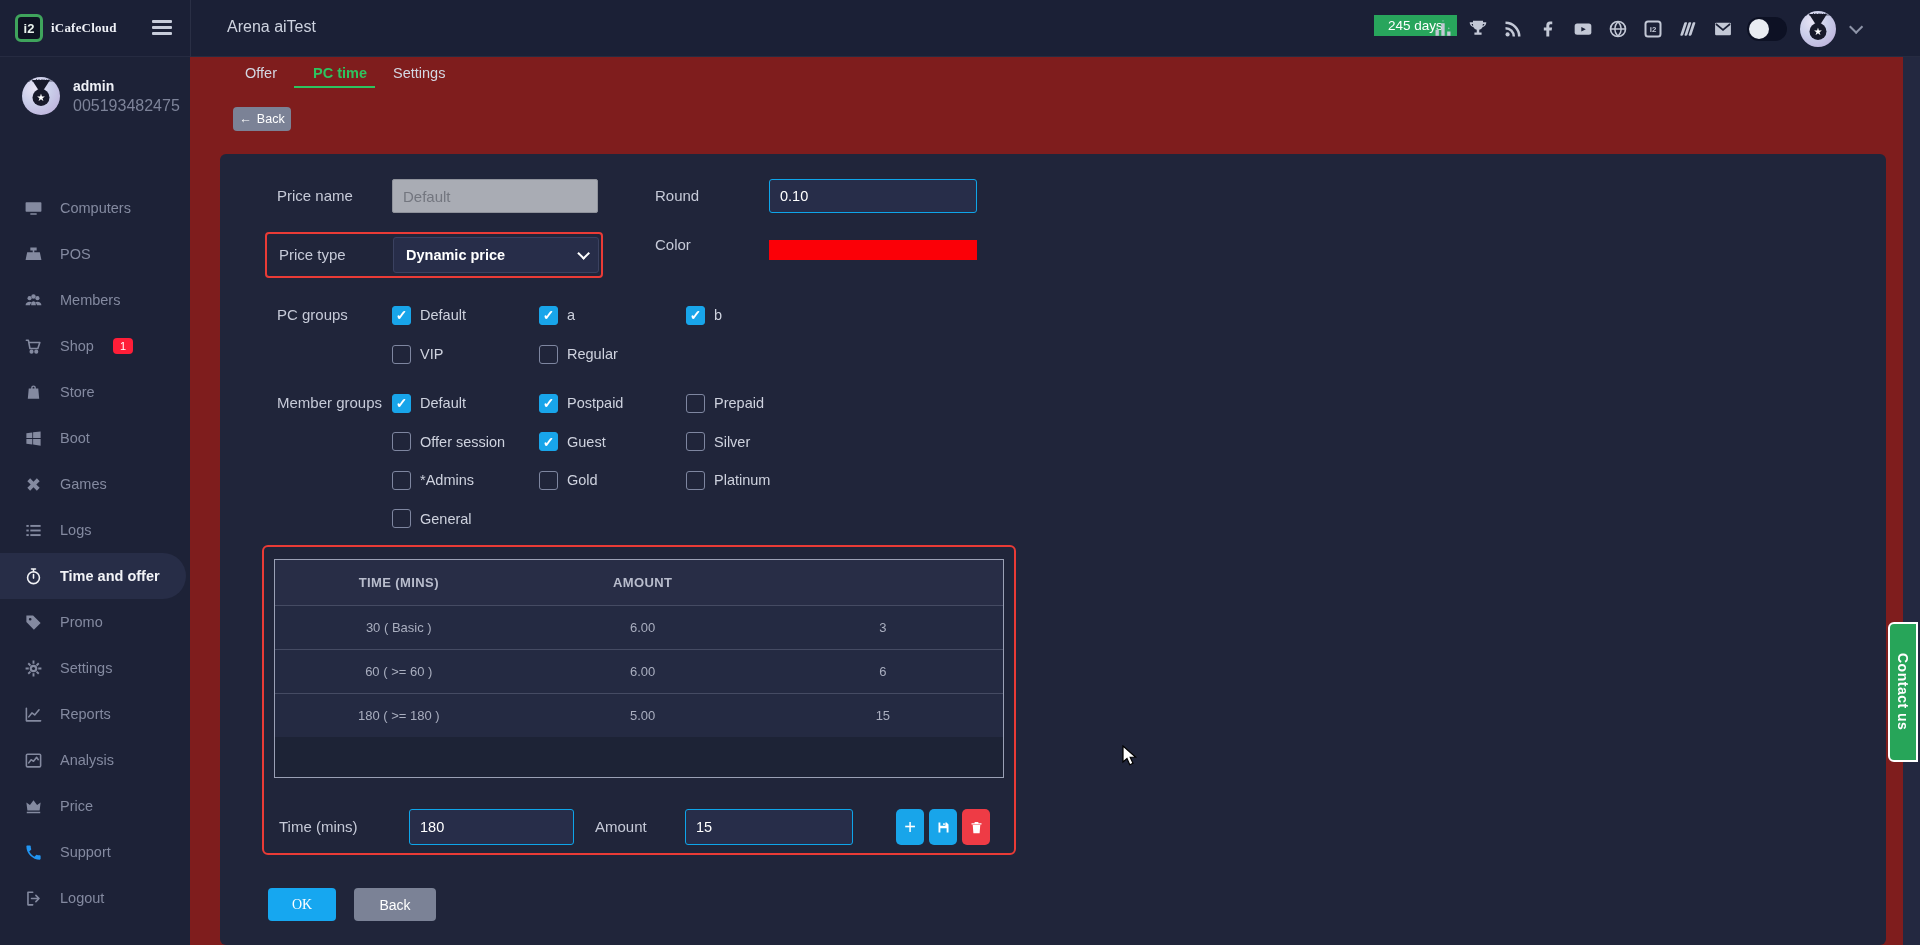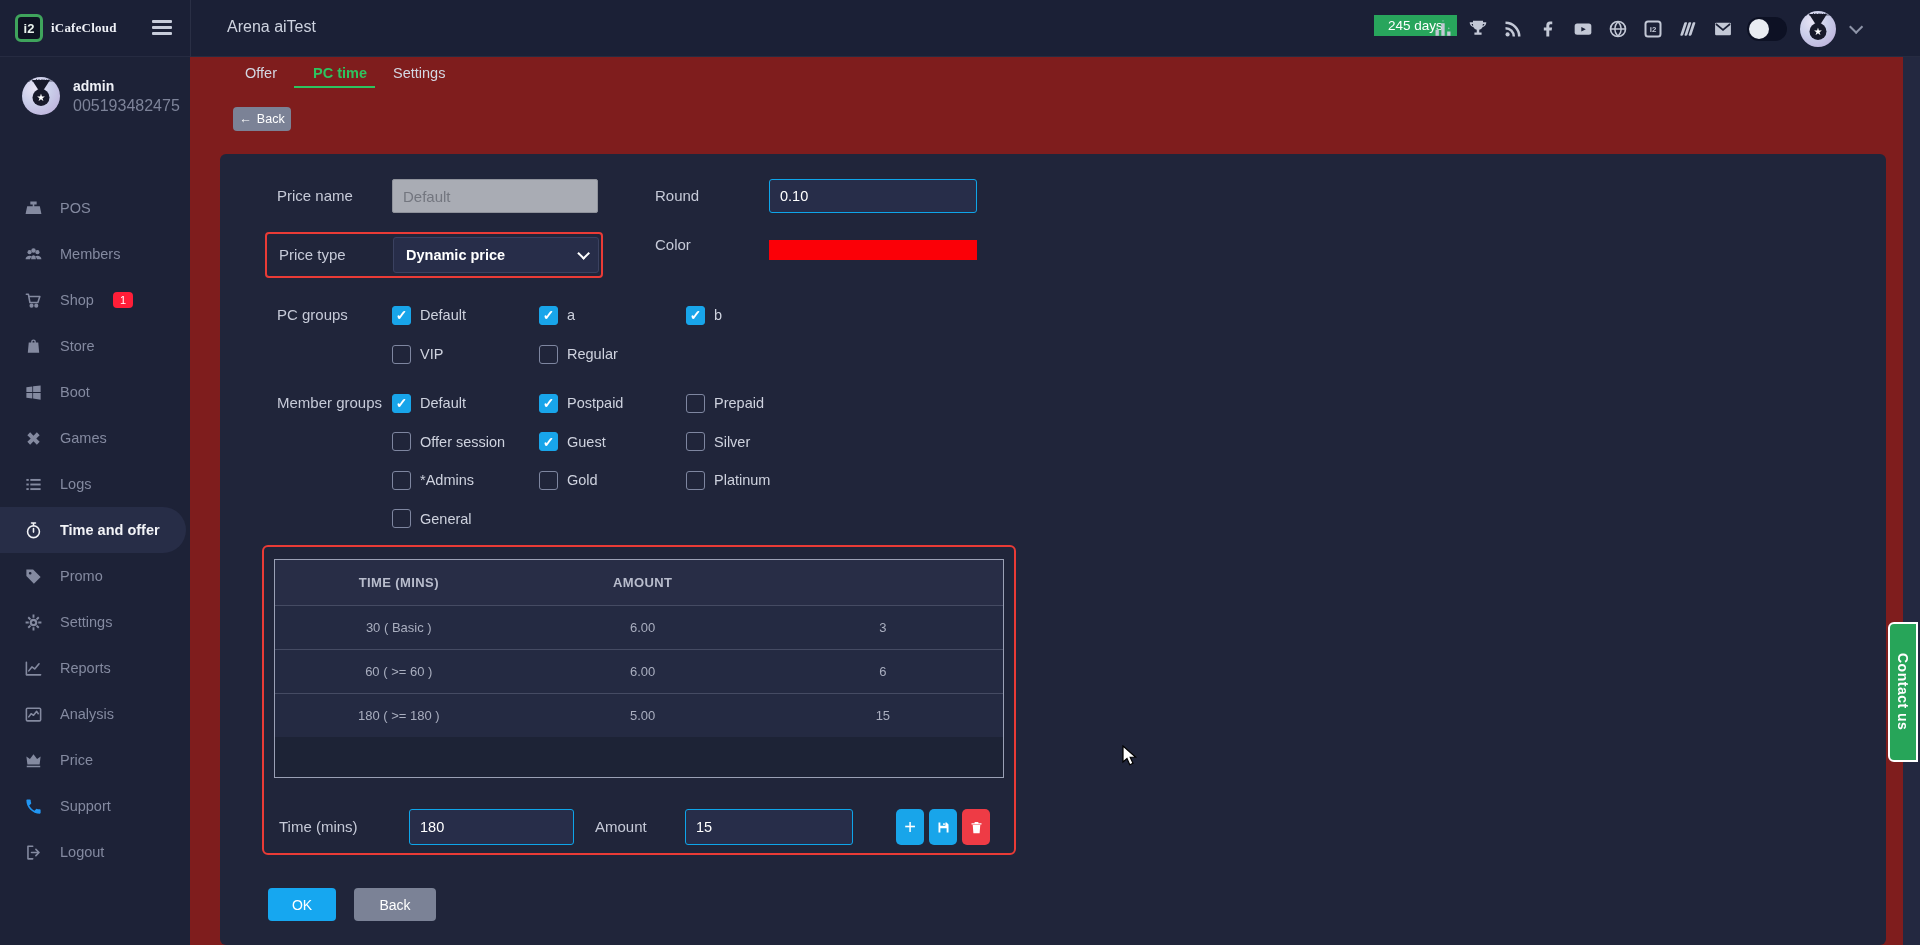--- a/index.html
+++ b/index.html
@@ -111,21 +111,21 @@
   #amount-input { position:absolute; left:421px; top:262px; width:168px; height:36px; }
   .sqbtn { position:absolute; top:262px; width:28px; height:36px; border:none; border-radius:5px;
     color:#fff; cursor:pointer; display:flex; align-items:center; justify-content:center;
     font-family:inherit; }
   .sqbtn svg { width:15px; height:15px; fill:#fff; }
   #add-btn { left:632px; background:#18a5ea; font-size:20px; }
   #save-btn { left:665px; background:#18a5ea; }
   #del-btn { left:698px; background:#ee3b45; }
 
   #ok-btn { position:absolute; left:48px; top:734px; width:68px; height:33px; background:#16a7f0;
-    border:none; border-radius:4px; color:#fff; font-size:14px; cursor:pointer; font-family:Liberation Sans, sans-serif; }
+    border:none; border-radius:4px; color:#fff; font-size:14px; cursor:pointer; font-family:Liberation Serif, serif; }
   #back-btn { position:absolute; left:134px; top:734px; width:82px; height:33px; background:#7b8296;
     border:none; border-radius:4px; color:#fff; font-size:14px; cursor:pointer; font-family:inherit; }
 
   
   #scrolltrack { position:absolute; right:0; top:57px; width:17px; height:888px; background:#232840; }
   #contact-tab { position:absolute; left:1888px; top:622px; width:30px; height:140px;
     background:#27a559; border:2px solid #fff; border-radius:6px 0 0 6px;
     display:flex; align-items:center; justify-content:center; cursor:pointer; z-index:30; }
   #contact-tab span { writing-mode:vertical-rl; color:#fff; font-weight:bold; font-size:14px; letter-spacing:.5px; }
   #cursor { position:absolute; left:1122px; top:745px; z-index:50; pointer-events:none; }
@@ -221,20 +221,26 @@
         <div class="ptxt">PLATINUM</div>
         <div class="ribbon"></div>
         <div class="medal">★</div>
       </div>
       <div>
         <div class="nm">admin</div>
         <div class="uid">005193482475</div>
       </div>
     </div>
     <nav id="menu">
+      <div class="si">
+        <svg viewBox="0 0 24 24">
+            <path d="M3 4h18a1 1 0 0 1 1 1v10a1 1 0 0 1-1 1H3a1 1 0 0 1-1-1V5a1 1 0 0 1 1-1zm5 14h8v2H8z"></path>
+          </svg>
+        <span>Computers</span>
+      </div>
       <div class="si">
         <svg viewBox="0 0 24 24">
             <path d="M8 3h8v4h-3v2h7l2 10H2L4 9h7V7H8zM6 13h2v2H6zm5 0h2v2h-2zm5 0h2v2h-2z"></path>
           </svg>
         <span>POS</span>
       </div>
       <div class="si">
         <svg viewBox="0 0 24 24">
             <circle cx="7" cy="9" r="2.6"></circle>
             <circle cx="17" cy="9" r="2.6"></circle>

